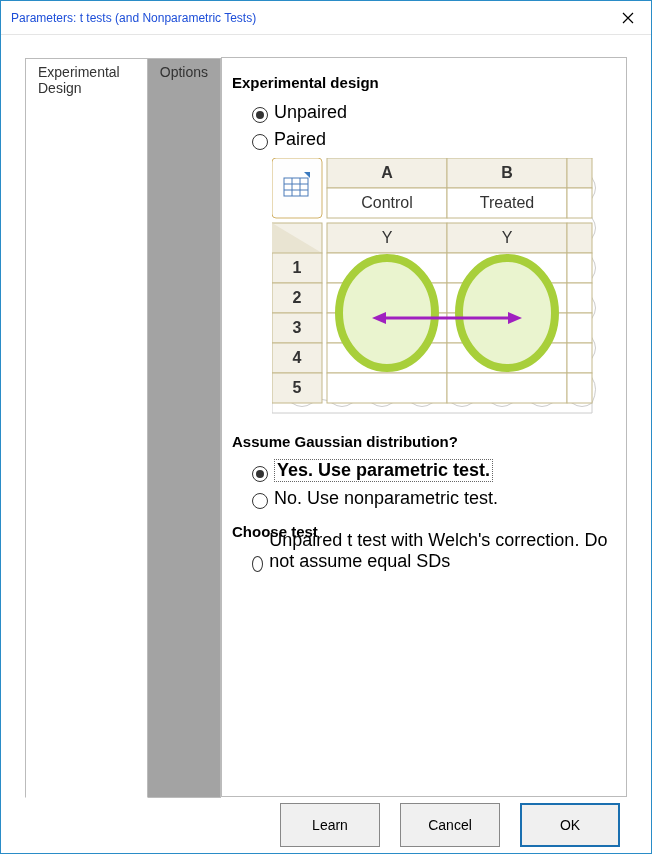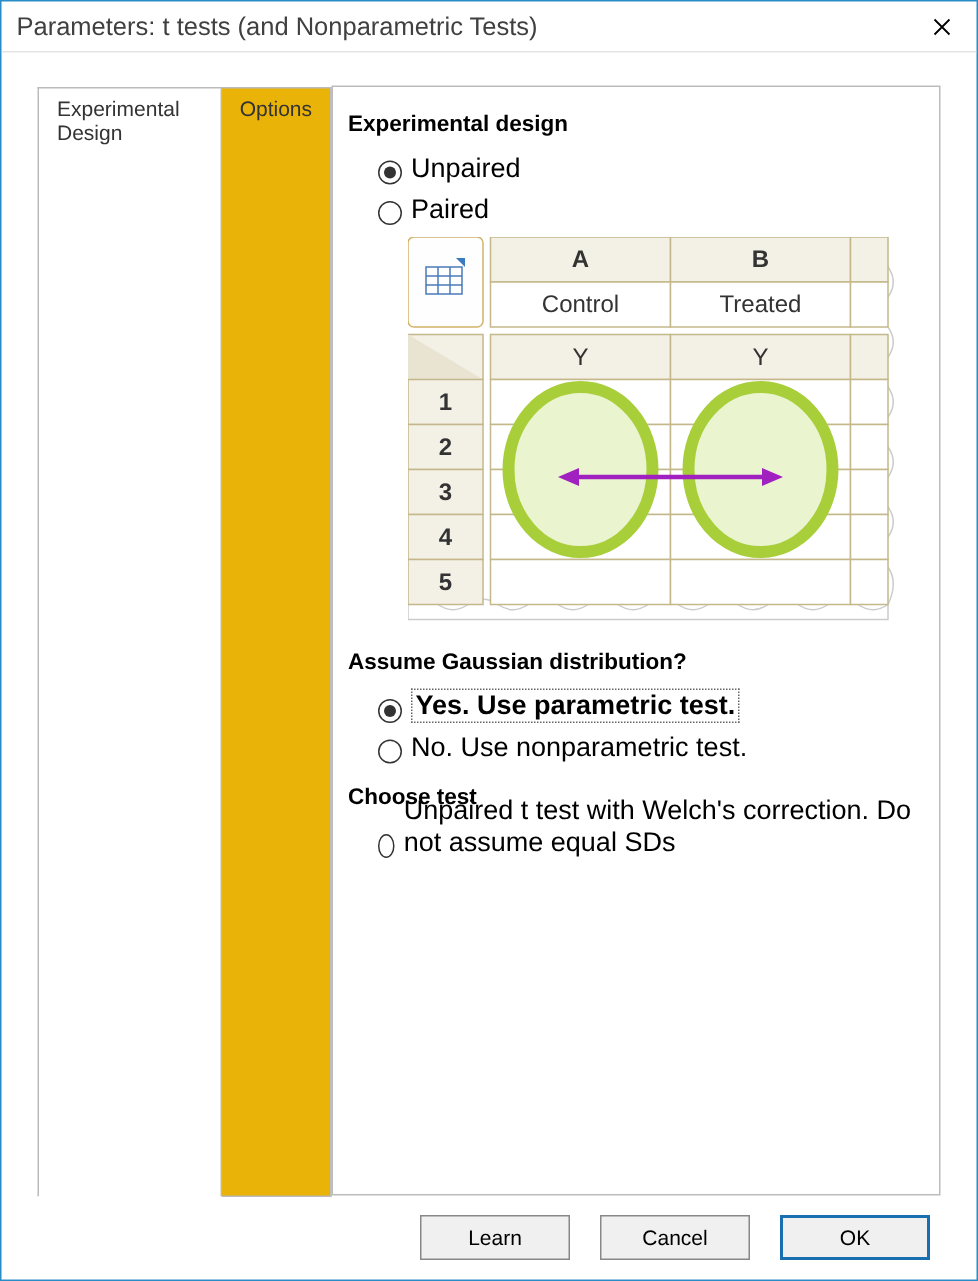--- a/index.html
+++ b/index.html
@@ -16,22 +16,22 @@
   }
   .titlebar {
     height: 34px;
     display: flex;
     align-items: center;
     padding: 0 0 0 10px;
     border-bottom: 1px solid #e5e5e5;
   }
   .titlebar .title {
     flex: 1;
-    font-size: 17px;
-    color: #404040;
+    font-size: 12px;
+    color: #1d4ed8;
   }
   .titlebar .close {
     width: 46px;
     height: 34px;
     display: flex;
     align-items: center;
     justify-content: center;
     font-size: 16px;
     color: #000;
   }
@@ -45,21 +45,21 @@
     display: flex;
     position: relative;
     top: 1px;
   }
   .tab {
     padding: 5px 12px 6px 12px;
     border: 1px solid #bbb;
     font-size: 14px;
     color: #333;
     cursor: pointer;
-    background: #eab308;
+    background: #a3a3a3;
   }
   .tab.active {
     background: #fff;
     border-bottom: 1px solid #fff;
     position: relative;
     z-index: 2;
   }
   .tab + .tab { margin-left: -1px; }
   .panel {
     flex: 1;
@@ -101,21 +101,21 @@
     height: 56px;
     display: flex;
     align-items: center;
     justify-content: flex-end;
     gap: 20px;
     padding: 0 30px 0 0;
     border: 1px solid transparent;
   }
   .btn {
     min-width: 100px;
-    height: 30px;
+    height: 44px;
     border: 1px solid #888;
     background: #f0f0f0;
     font-size: 14px;
     display: flex;
     align-items: center;
     justify-content: center;
     cursor: pointer;
   }
   .btn.default {
     border: 2px solid #1a6fb0;

